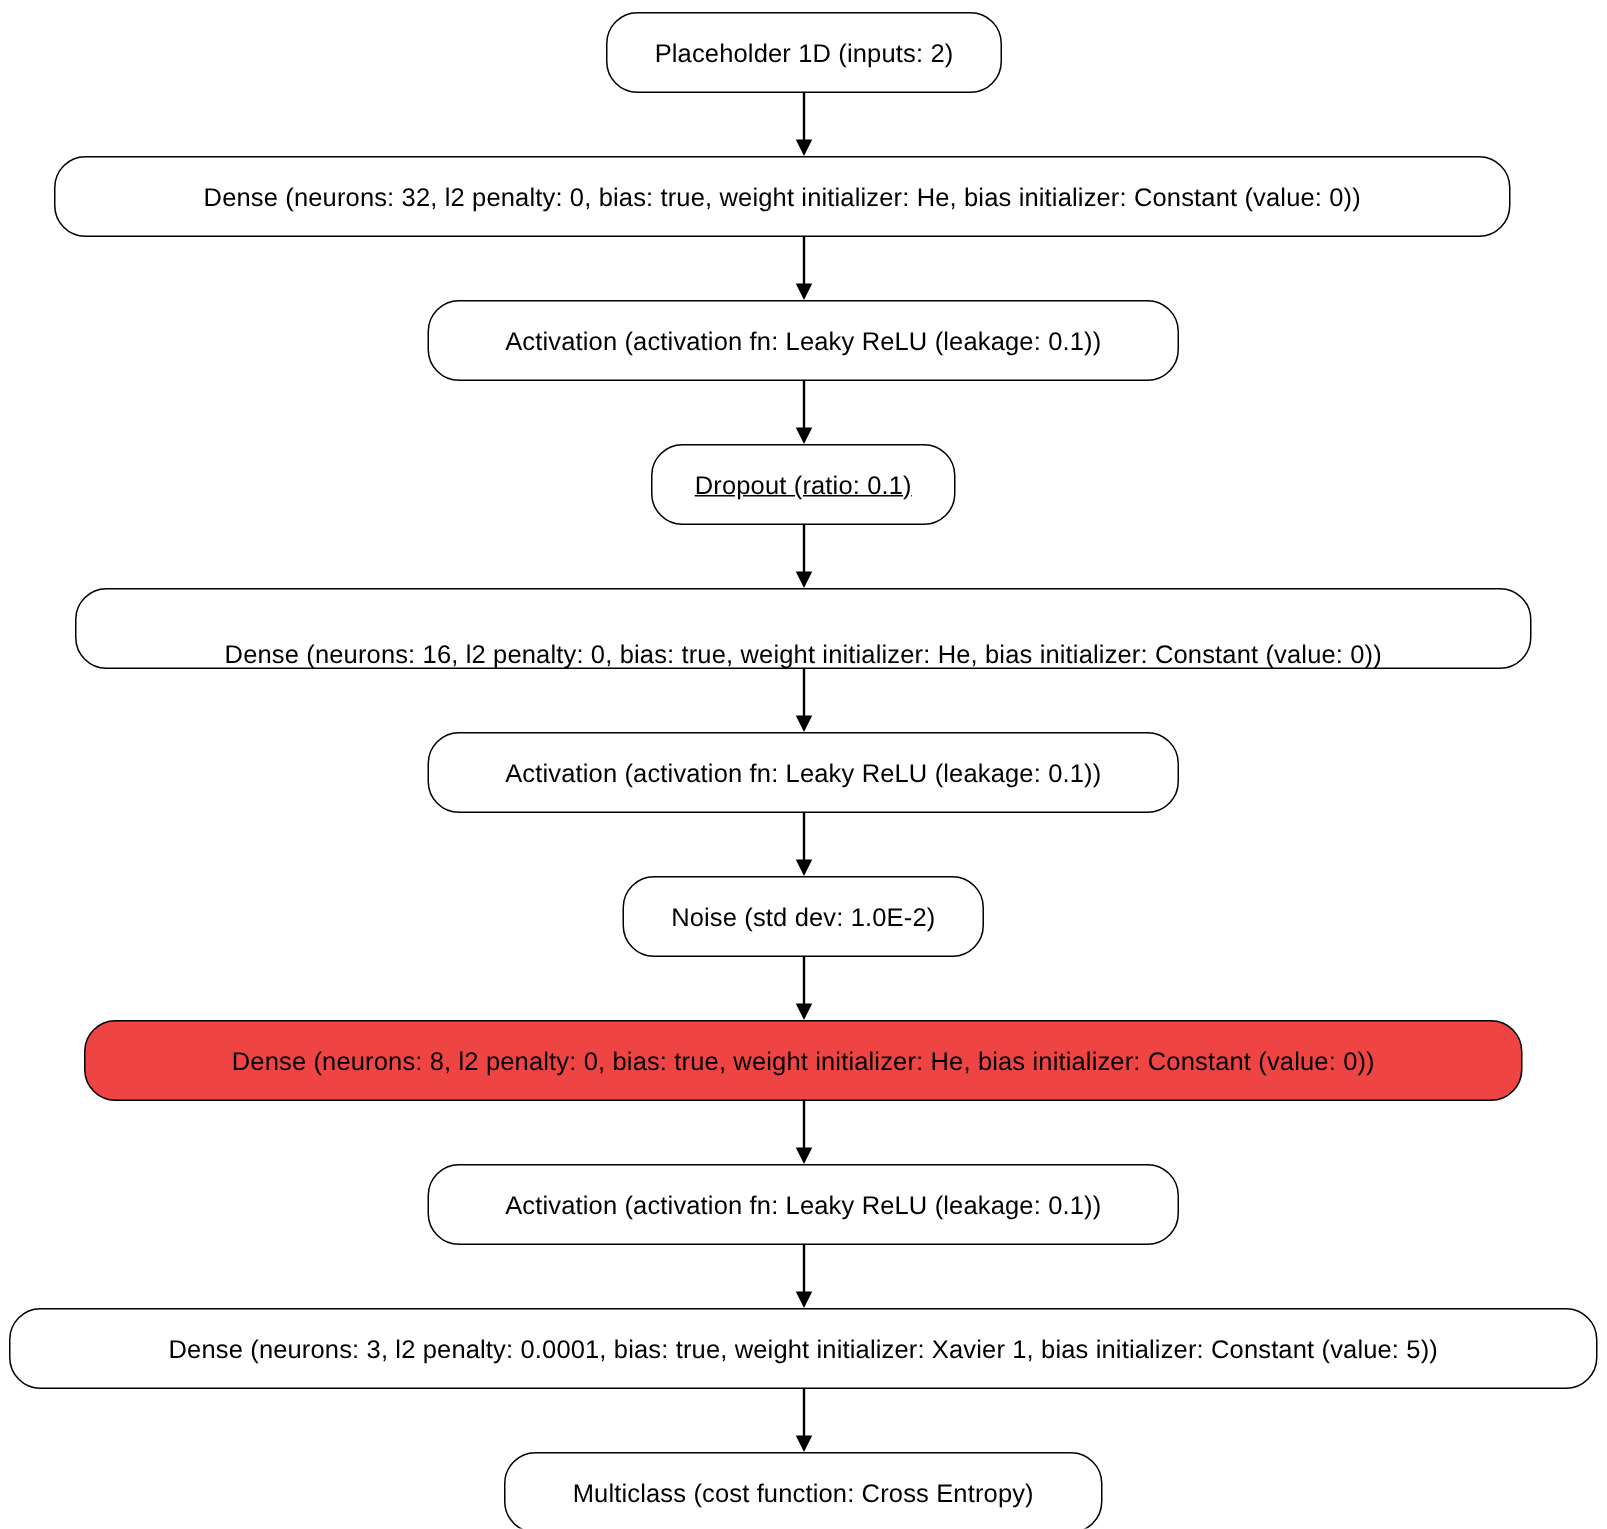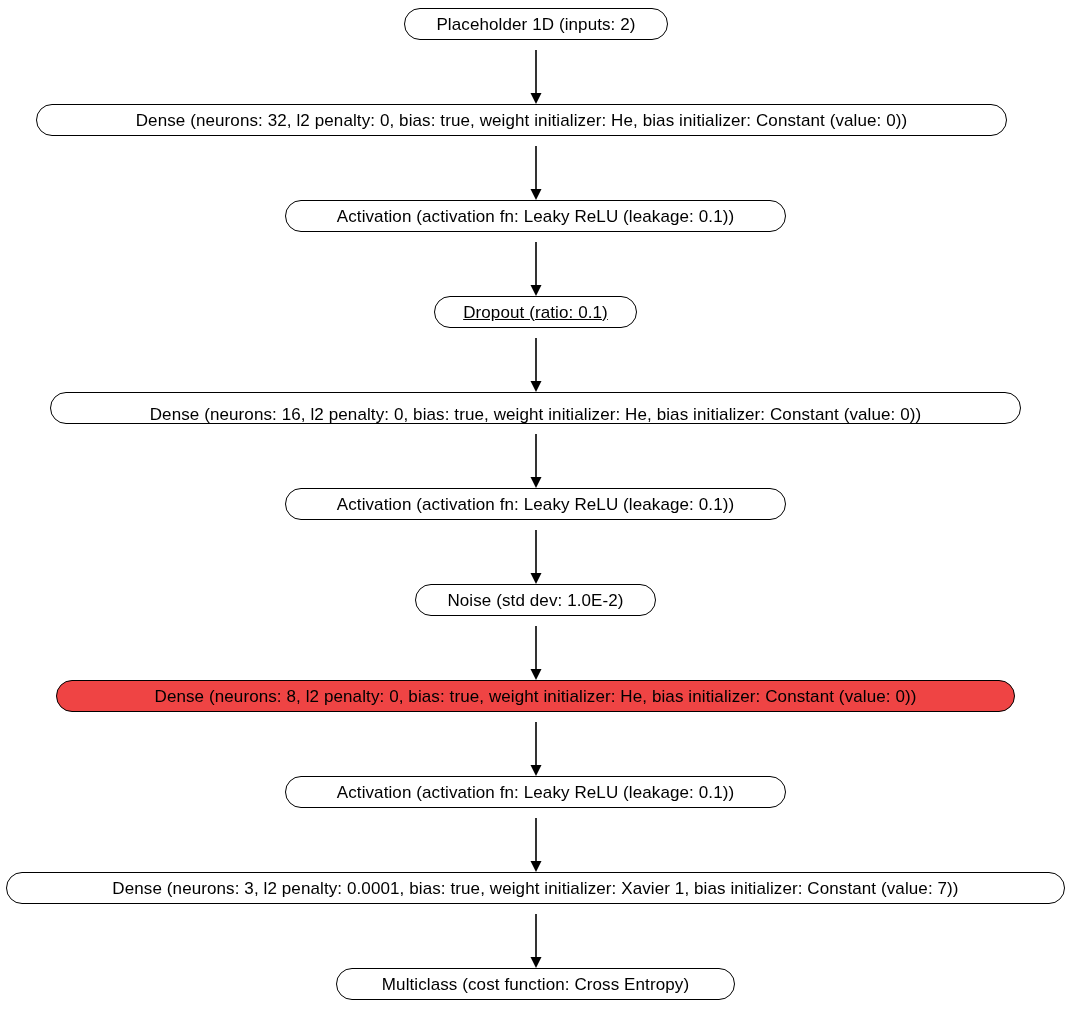--- a/index.html
+++ b/index.html
@@ -20,21 +20,21 @@
     height: 1019px;
     background: #ffffff;
   }
 
   .node {
     position: absolute;
     box-sizing: border-box;
     border: 1.6px solid #000000;
     background: #ffffff;
     border-radius: 21px;
-    height: 32px;
+    height: 54px;
     display: flex;
     align-items: center;
     justify-content: center;
     white-space: nowrap;
   }
 
   .node-label {
     font-family: "Liberation Sans", sans-serif;
     font-size: 17px;
     line-height: 1;
@@ -138,18 +138,18 @@
     <div class="node" style="left: 415px; top: 584px; width: 241px; border-color: rgb(0, 0, 0); background: rgb(255, 255, 255);">
       <span class="node-label">Noise (std dev: 1.0E-2)</span>
     </div>
     <div class="node" style="left: 56px; top: 680px; width: 959px; border-color: rgb(0, 0, 0); background: #ef4444;">
       <span class="node-label">Dense (neurons: 8, l2 penalty: 0, bias: true, weight initializer: He, bias initializer: Constant (value: 0))</span>
     </div>
     <div class="node" style="left: 285px; top: 776px; width: 501px; border-color: rgb(0, 0, 0); background: rgb(255, 255, 255);">
       <span class="node-label">Activation (activation fn: Leaky ReLU (leakage: 0.1))</span>
     </div>
     <div class="node" style="left: 6px; top: 872px; width: 1059px; border-color: rgb(0, 0, 0); background: rgb(255, 255, 255);">
-      <span class="node-label">Dense (neurons: 3, l2 penalty: 0.0001, bias: true, weight initializer: Xavier 1, bias initializer: Constant (value: 7))</span>
+      <span class="node-label">Dense (neurons: 3, l2 penalty: 0.0001, bias: true, weight initializer: Xavier 1, bias initializer: Constant (value: 5))</span>
     </div>
     <div class="node" style="left: 336px; top: 968px; width: 399px; border-color: rgb(0, 0, 0); background: rgb(255, 255, 255);">
       <span class="node-label">Multiclass (cost function: Cross Entropy)</span>
     </div>
   </div>
 
 </body></html>

